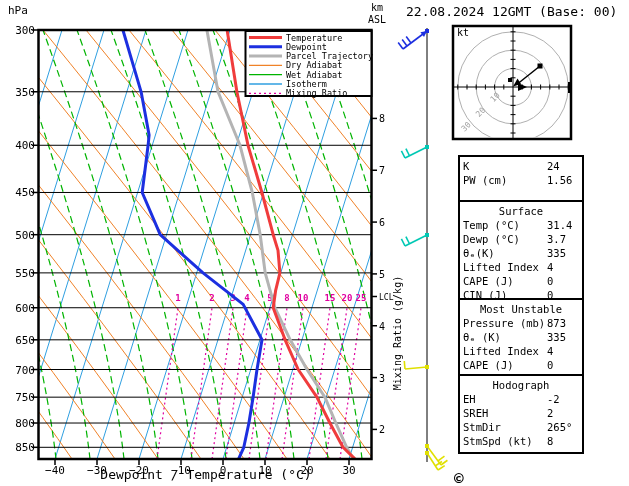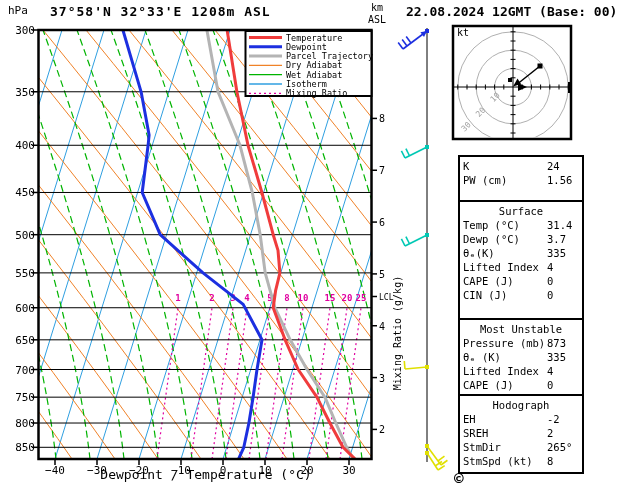--- a/index.html
+++ b/index.html
@@ -1,20 +1,20 @@
 <!DOCTYPE html>
 <html><head>
 <meta charset="utf-8">
 <style>
   html,body{margin:0;padding:0;background:#fff;}
   .canvas{position:relative;width:629px;height:486px;background:#fff;
           font-family:"DejaVu Sans Mono","Liberation Mono",monospace;color:#000;overflow:hidden;}
   .abs{position:absolute;}
   #main-title{left:50px;top:4px;font-size:13px;font-weight:bold;letter-spacing:1px;}
-  #datetime{left:406px;top:4px;font-size:13px;font-weight:bold;}
+  #datetime{left:406px;top:4px;font-size:13px;font-weight:normal;}
   #copyright{left:454px;top:469px;font-size:16px;font-weight:bold;}
   .stats{position:absolute;left:458px;top:155px;width:126px;}
   .sec{box-sizing:border-box;border:2px solid #000;background:#fff;padding:2px 3px;overflow:hidden;}
   .sec + .sec{margin-top:-2px;}
   .shead{text-align:center;font-size:10.5px;height:14px;line-height:14px;}
   .srow{position:relative;height:14px;line-height:14px;font-size:10.5px;white-space:nowrap;}
   .srow .sv{position:absolute;left:84px;top:0;}
   svg text{fill:#000;}
 </style>
 </head>
@@ -303,29 +303,28 @@
       <text x="457" y="36" font-size="10">kt</text>
       <line x1="518" y1="83.5" x2="540" y2="66" stroke="#000" stroke-width="1.5"></line>
       <rect x="537.5" y="63.5" width="5" height="5" fill="#000"></rect>
       <rect x="508" y="78" width="4" height="4" fill="#000"></rect>
       <polygon points="513,86.5 521,84 517.5,78.5" fill="#000"></polygon>
       <polygon points="518,83 518,91 527,87" fill="#000"></polygon>
       <rect x="568" y="82" width="3" height="11" fill="#000"></rect>
     </g>
   </svg>
 
-  <div class="abs" id="main-title">37°58'N 32°33'E 1208m ASL</div>
   <div class="abs" id="datetime">22.08.2024 12GMT (Base: 00)</div>
 
   <div class="stats">
     <div class="sec" style="height:47px" id="sec-general">
         <div class="srow"><span class="sl">K</span><span class="sv">24</span></div>
         <div class="srow"><span class="sl">PW (cm)</span><span class="sv">1.56</span></div>
       </div>
-    <div class="sec" style="height:120px" id="sec-surface">
+    <div class="sec" style="height:100px" id="sec-surface">
       <div class="shead">Surface</div>
     <div class="srow"><span class="sl">Temp (°C)</span><span class="sv">31.4</span></div>
         <div class="srow"><span class="sl">Dewp (°C)</span><span class="sv">3.7</span></div>
         <div class="srow"><span class="sl">θₑ(K)</span><span class="sv">335</span></div>
         <div class="srow"><span class="sl">Lifted Index</span><span class="sv">4</span></div>
         <div class="srow"><span class="sl">CAPE (J)</span><span class="sv">0</span></div>
         <div class="srow"><span class="sl">CIN (J)</span><span class="sv">0</span></div>
       </div>
     <div class="sec" style="height:78px" id="sec-mu">
       <div class="shead">Most Unstable</div>

